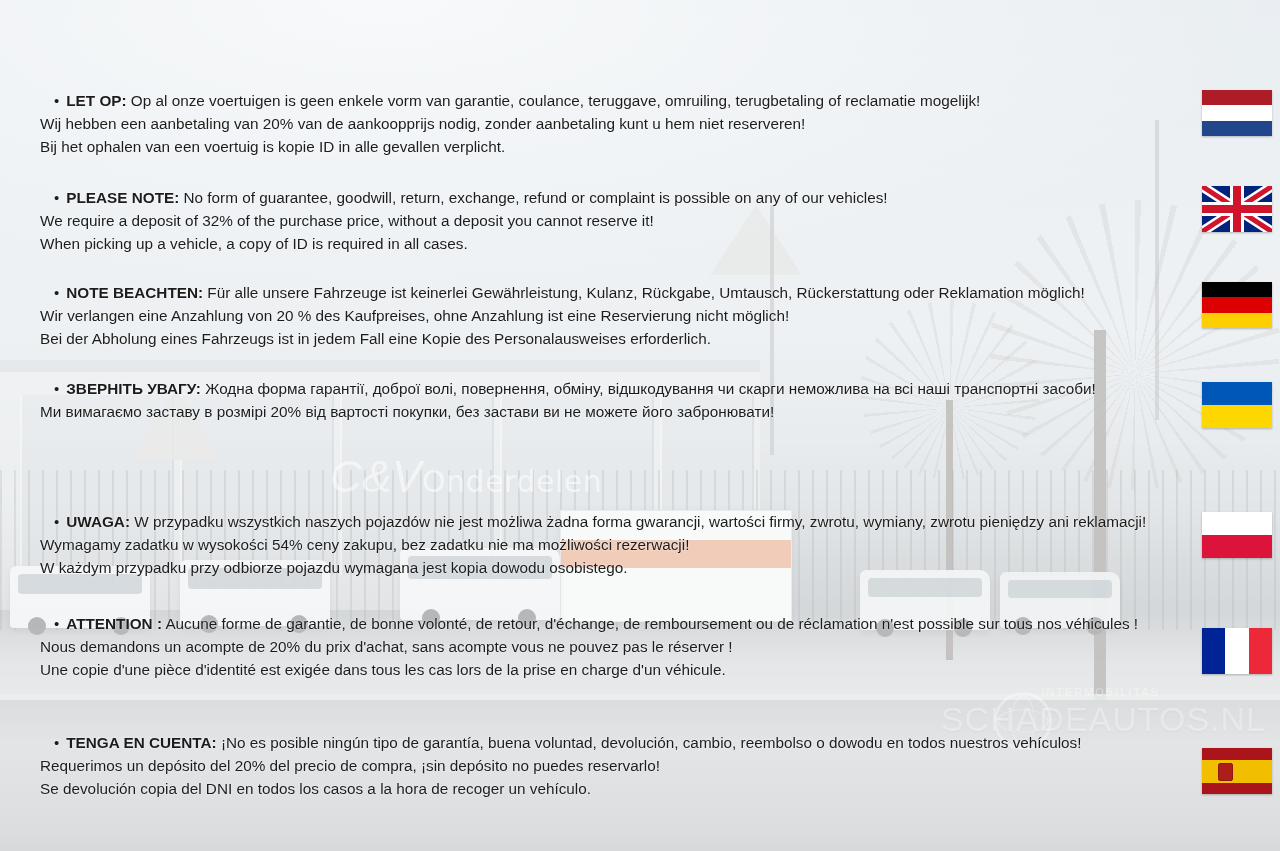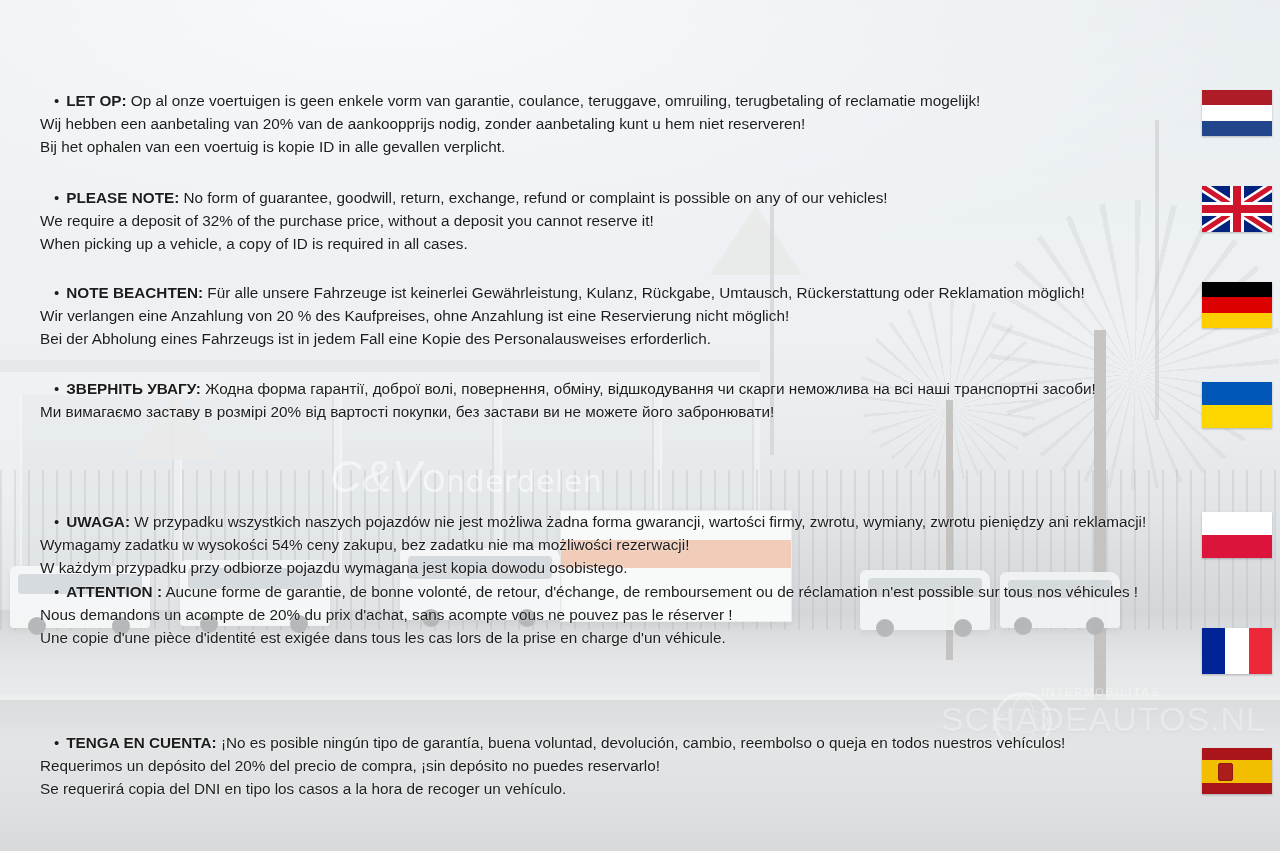--- a/index.html
+++ b/index.html
@@ -465,41 +465,41 @@
         <span>W przypadku wszystkich naszych pojazdów nie jest możliwa żadna forma gwarancji, wartości firmy, zwrotu, wymiany, zwrotu pieniędzy ani reklamacji!</span>
       </div>
       <div class="line">Wymagamy zadatku w wysokości 54% ceny zakupu, bez zadatku nie ma możliwości rezerwacji!</div>
       <div class="line">W każdym przypadku przy odbiorze pojazdu wymagana jest kopia dowodu osobistego.</div>
     </div>
     <div class="flag flag-pl" style="top:512px;">
       <div class="r1"></div>
       <div class="r2"></div>
     </div>
 
-    <div class="block" style="top:580px;">
+    <div class="block" style="top:612px;">
       <div class="line first">
         <span class="bullet">•</span><b>ATTENTION :</b>
         <span>Aucune forme de garantie, de bonne volonté, de retour, d'échange, de remboursement ou de réclamation n'est possible sur tous nos véhicules !</span>
       </div>
       <div class="line">Nous demandons un acompte de 20% du prix d'achat, sans acompte vous ne pouvez pas le réserver !</div>
       <div class="line">Une copie d'une pièce d'identité est exigée dans tous les cas lors de la prise en charge d'un véhicule.</div>
     </div>
     <div class="flag flag-fr" style="top:628px;">
       <div class="c c1"></div>
       <div class="c c2"></div>
       <div class="c c3"></div>
     </div>
 
     <div class="block" style="top:731px;">
       <div class="line first">
         <span class="bullet">•</span><b>TENGA EN CUENTA:</b>
-        <span>¡No es posible ningún tipo de garantía, buena voluntad, devolución, cambio, reembolso o queja en todos nuestros vehículos!</span>
+        <span>¡No es posible ningún tipo de garantía, buena voluntad, devolución, cambio, reembolso o dowodu en todos nuestros vehículos!</span>
       </div>
       <div class="line">Requerimos un depósito del 20% del precio de compra, ¡sin depósito no puedes reservarlo!</div>
-      <div class="line">Se requerirá copia del DNI en tipo los casos a la hora de recoger un vehículo.</div>
+      <div class="line">Se devolución copia del DNI en todos los casos a la hora de recoger un vehículo.</div>
     </div>
     <div class="flag flag-es" style="top:748px;">
       <div class="r1"></div>
       <div class="r2">
         <div class="crest"></div>
       </div>
       <div class="r3"></div>
     </div>
 
   </div>

